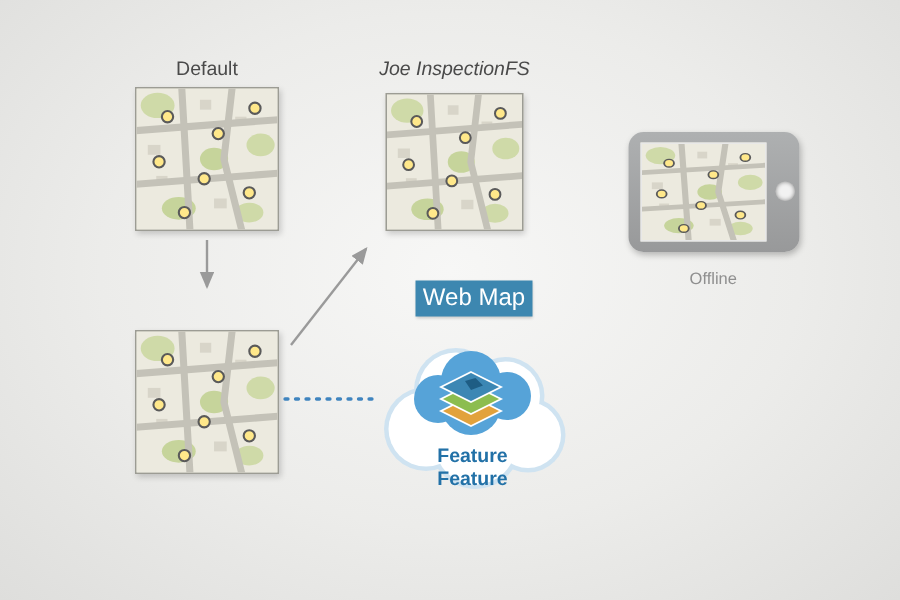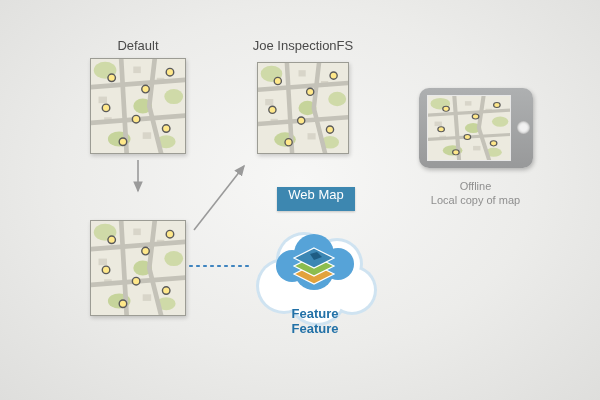--- a/index.html
+++ b/index.html
@@ -12,21 +12,21 @@
     background: radial-gradient(ellipse at 50% 45%, #f7f7f6 0%, #ececea 55%, #dededc 100%);
   }
 
   .label {
     position: absolute;
     font-size: 13px;
     color: #4a4a4a;
     text-align: center;
   }
   .lbl-default    { left: 90px;  top: 38px;  width: 96px; }
-  .lbl-joefs      { left: 227px; top: 38px;  width: 152px; }
+  .lbl-joefs      { left: 227px; top: 38px;  width: 152px; font-style: italic; }
   .lbl-inspection { left: 90px;  top: 200px; width: 96px; }
 
   svg.map {
     position: absolute;
     border: 1px solid #9c9c94;
     box-shadow: 1px 2px 4px rgba(0,0,0,0.18);
     background: #eceadf;
     display: block;
   }
   .pos-default    { left: 90px;  top: 58px;  width: 96px; height: 96px; }
@@ -39,39 +39,38 @@
     pointer-events: none;
   }
   .arrow  { stroke: #9a9a9a; stroke-width: 1.6; }
   .dotted { stroke: #3f84bf; stroke-width: 2.2; stroke-dasharray: 2 5; stroke-linecap: round; }
 
   .webmap-box {
     position: absolute;
     left: 277px; top: 187px; width: 78px; height: 24px;
     background: #3d87b0;
     color: #ffffff;
-    font-size: 13px;
-    display: flex; align-items: flex-start; justify-content: center;
+    font-size: 16px;
+    display: flex; align-items: center; justify-content: center;
     box-shadow: 0 1px 2px rgba(0,0,0,0.2);
     z-index: 3;
   }
 
   svg.cloud {
     position: absolute;
     left: 242px; top: 208px; width: 145px; height: 130px;
     z-index: 1;
   }
   .fs-text {
     position: absolute;
     left: 260px; top: 296px; width: 110px;
     text-align: center;
     color: #2271a7;
     font-size: 13px; font-weight: bold; line-height: 15px;
     z-index: 2;
-    margin-top: 10px;
   }
   .fs-text span { display: block; }
 
   .device-title   { left: 398px; top: 64px;  width: 155px; }
   .tablet {
     position: absolute;
     left: 419px; top: 88px; width: 114px; height: 80px;
     border-radius: 10px;
     background: linear-gradient(180deg, #aeb0b1 0%, #98999a 100%);
     box-shadow: 1px 2px 4px rgba(0,0,0,0.25);
@@ -201,15 +200,14 @@
     <span>Feature</span>
   </div>
 
   <div class="tablet">
     <svg class="screen" viewBox="0 0 100 100" preserveAspectRatio="none">
         <use href="#map-tile"></use>
       </svg>
     <div class="home-btn"></div>
   </div>
   <div class="device-status">Offline</div>
-  <div class="device-caption">Local copy of map</div>
 
 </div>
 
 </body></html>

